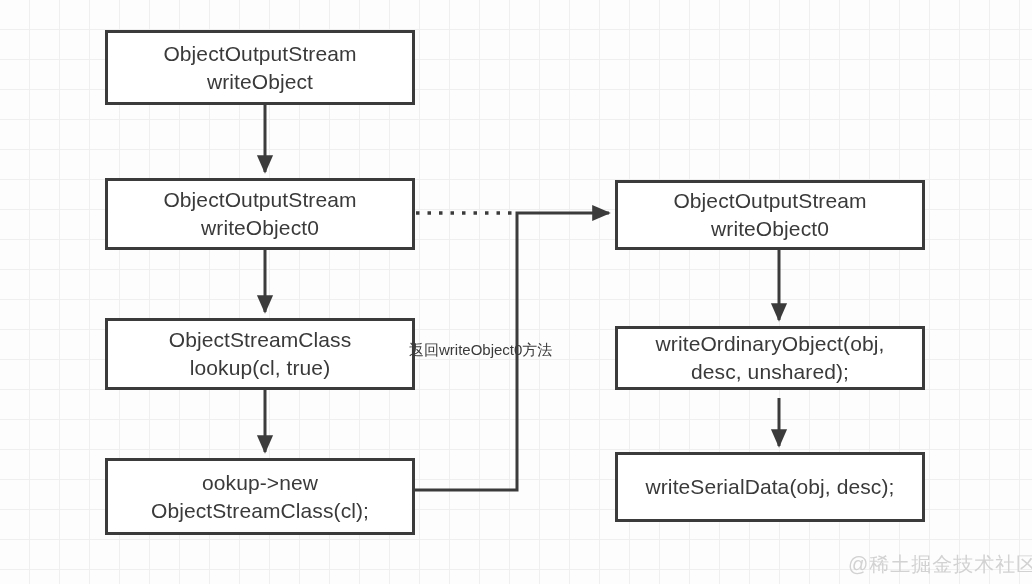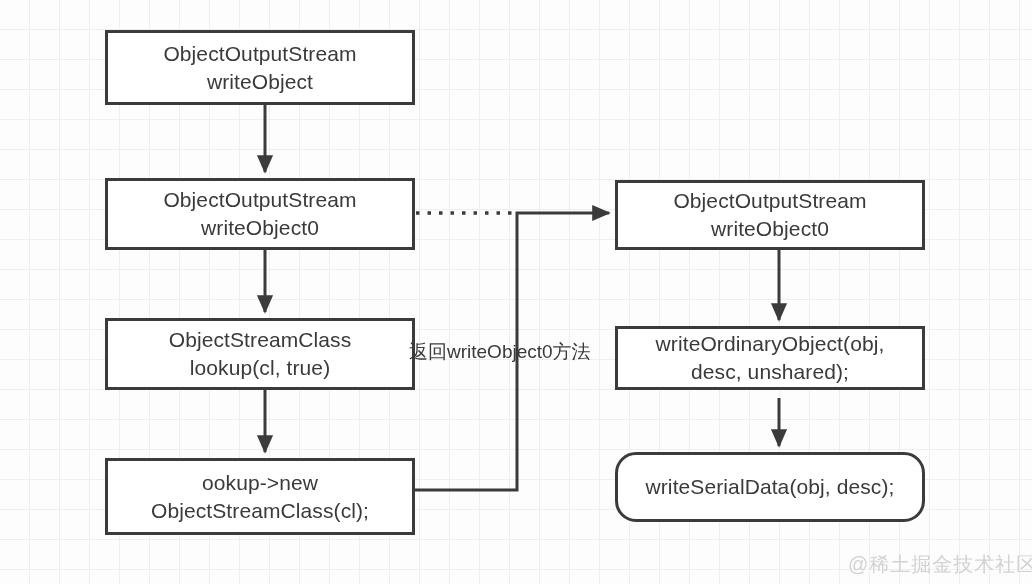--- a/index.html
+++ b/index.html
@@ -39,21 +39,21 @@
     text-align: center;
     color: #3a3a3a;
     font-size: 21px;
     line-height: 1.32;
     letter-spacing: 0.1px;
     white-space: pre-line;
   }
   .edge-label {
     position: absolute;
     color: #3a3a3a;
-    font-size: 19px;
+    font-size: 15px;
     line-height: 1.2;
     white-space: nowrap;
     background: transparent;
   }
   .watermark {
     position: absolute;
     color: #d2d2d2;
     font-size: 20px;
     letter-spacing: 1px;
     white-space: nowrap;
@@ -97,19 +97,19 @@
 
   <div class="node" style="left: 105px; top: 458px; width: 310px; height: 77px;">ookup-&gt;new
 ObjectStreamClass(cl);</div>
 
   <div class="node" style="left: 615px; top: 180px; width: 310px; height: 70px;">ObjectOutputStream
 writeObject0</div>
 
   <div class="node" style="left: 615px; top: 326px; width: 310px; height: 64px;">writeOrdinaryObject(obj,
 desc, unshared);</div>
 
-  <div class="node" style="left: 615px; top: 452px; width: 310px; height: 70px; border-radius: 21px;">writeSerialData(obj, desc);</div>
+  <div class="node" style="left: 615px; top: 452px; width: 310px; height: 70px;">writeSerialData(obj, desc);</div>
 
   <div class="edge-label" style="left: 409px; top: 341px;">返回writeObject0方法</div>
 
   <div class="watermark" style="left: 848px; top: 551px;">@稀土掘金技术社区</div>
 
 </div>
 
 </body></html>

